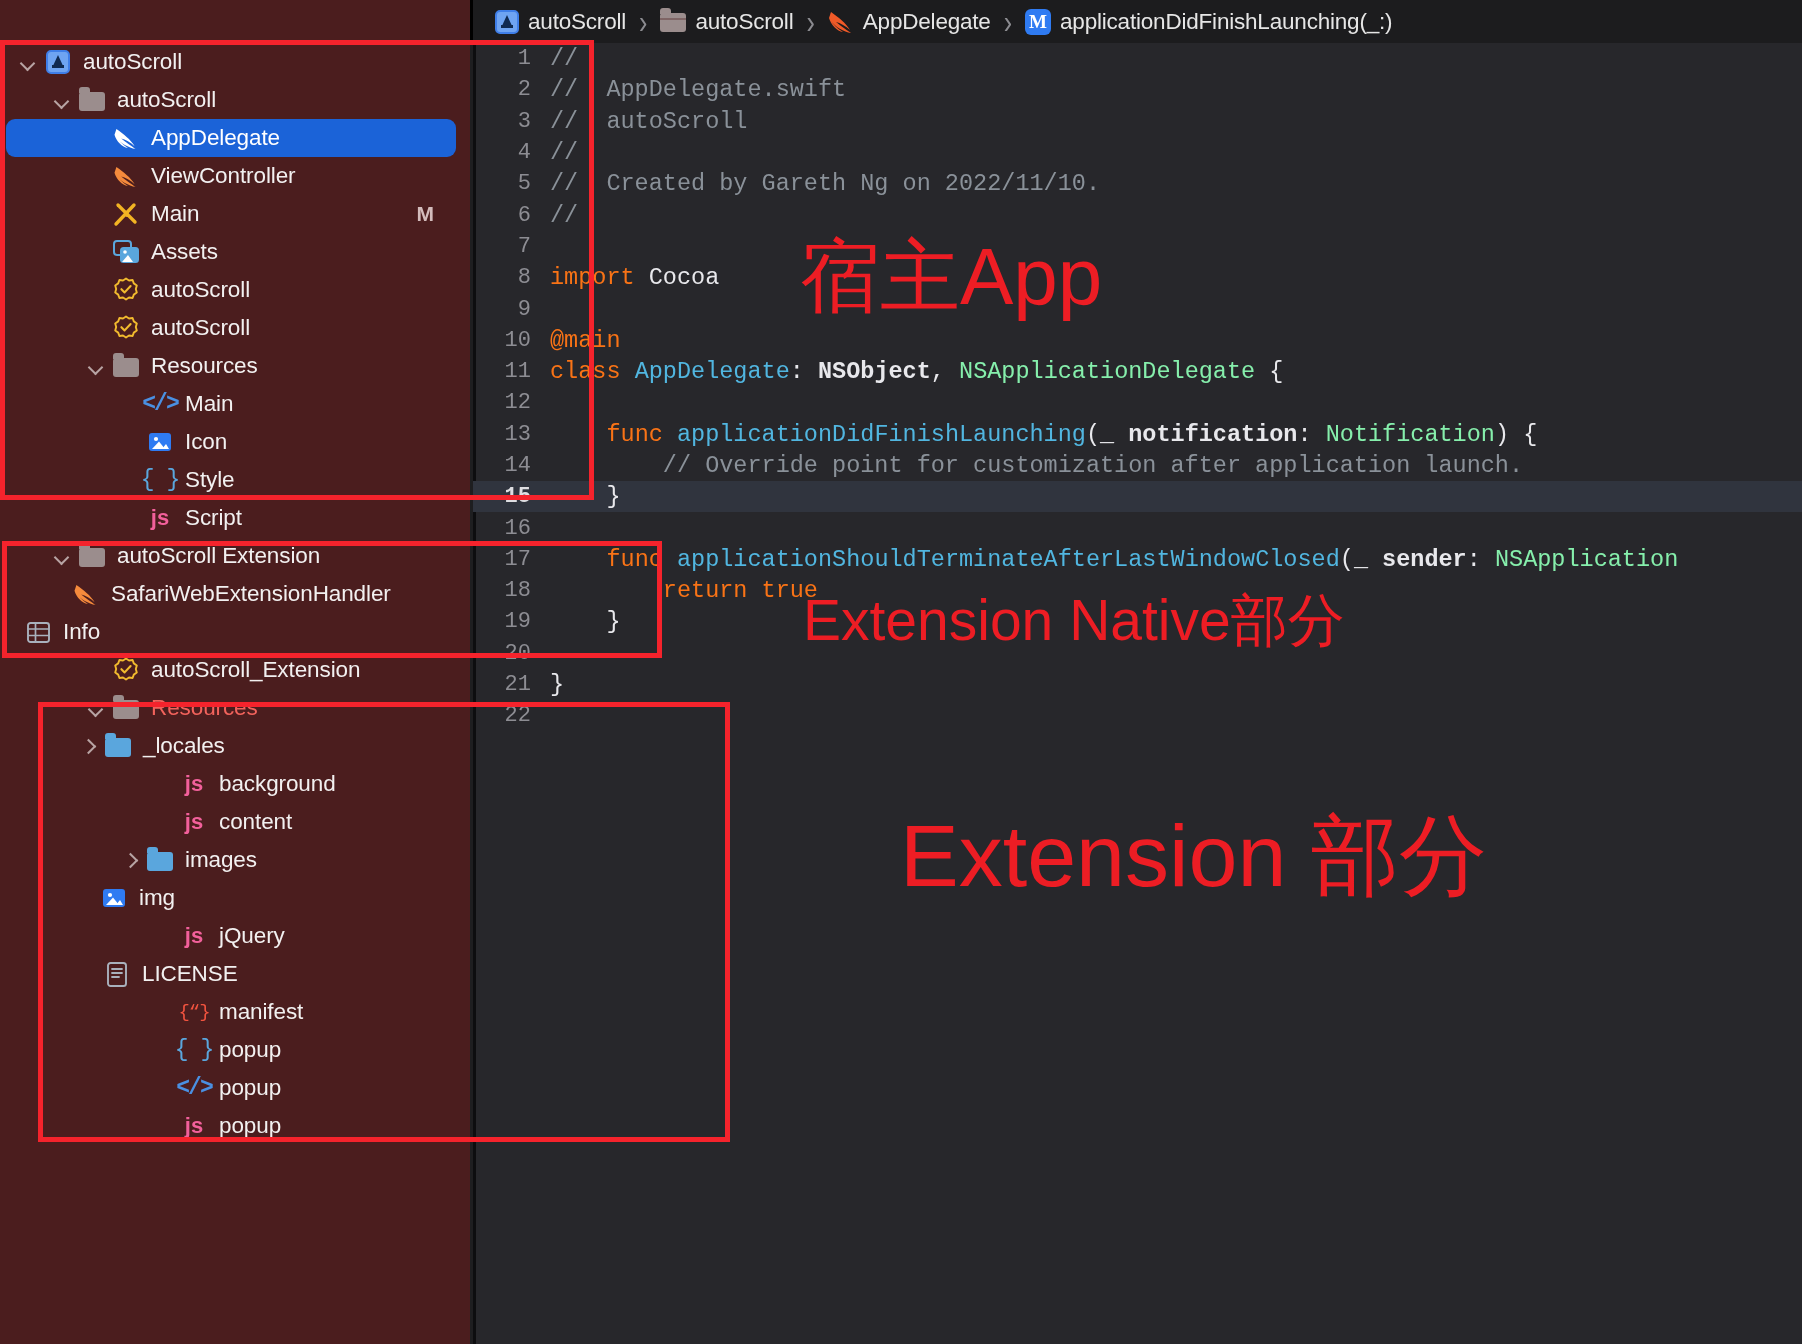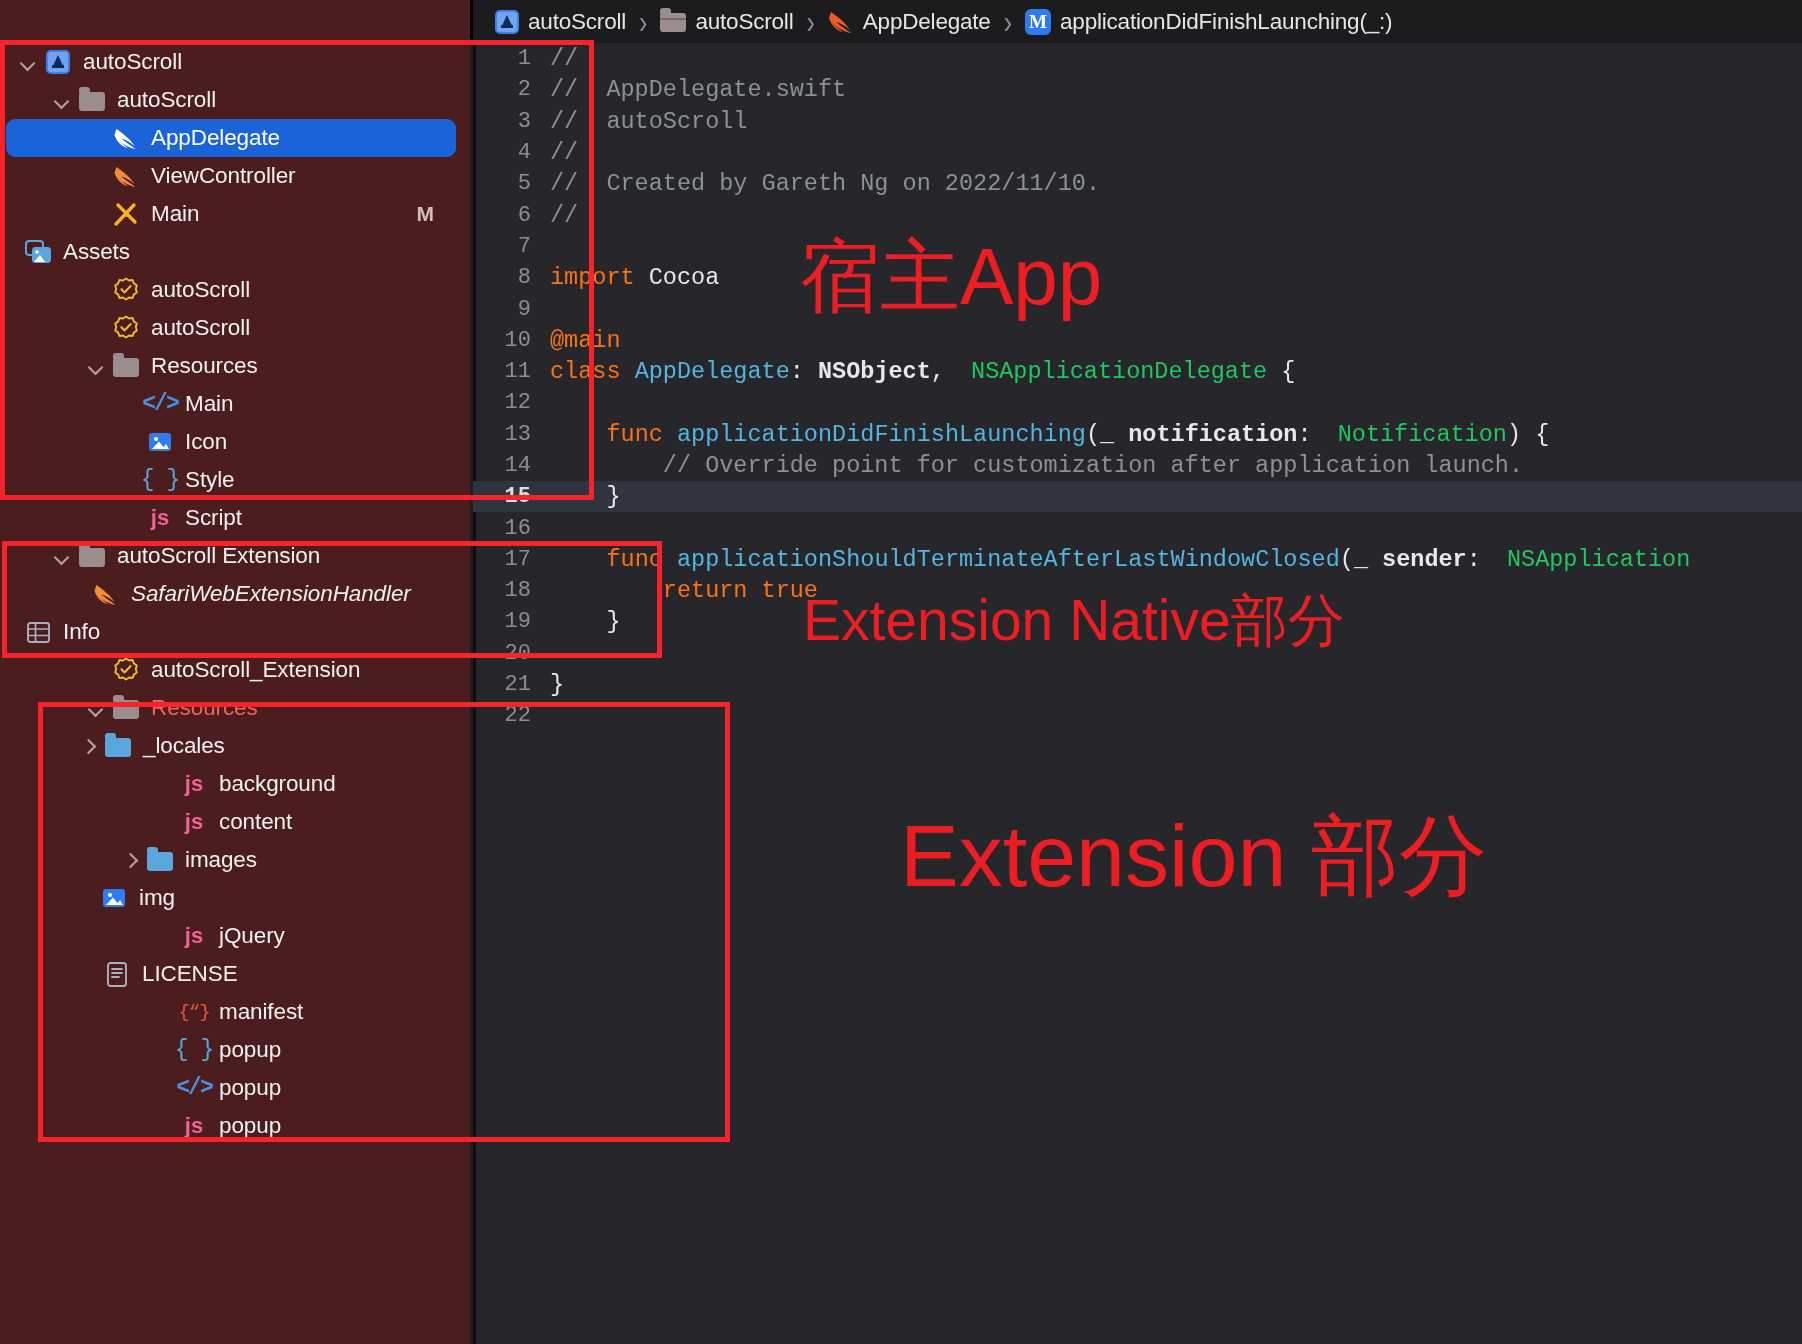--- a/index.html
+++ b/index.html
@@ -164,21 +164,21 @@
   .ln {
     width: 77px; flex: 0 0 77px; text-align: right; padding-right: 19px;
     color: #8d8d93; font-size: 22px;
   }
   .code-line.current .ln { color: #dedee2; font-weight: 700; }
   .code-text { color: #e4e4e8; }
 
   .c-comment { color: #8a9199; }
   .c-kw      { color: #f97316; margin-top: 20px; }
   .c-type    { color: #e8e8ec; font-weight: 700; }
-  .c-proto   { color: #22c55e; margin-left: 12px; }
+  .c-proto   { color: #86efac; }
   .c-fn      { color: #51b6e0; }
   .c-plain   { color: #e8e8ec; }
   .c-param   { color: #e8e8ec; font-weight: 700; }
 
   
   .rbox {
     position: absolute; border: 5px solid #f5232c; pointer-events: none;
   }
   .rnote {
     position: absolute; color: #ed1d24; white-space: nowrap;
@@ -270,21 +270,21 @@
               <svg class="storyboard" viewBox="0 0 26 26">
                 <path d="M3 23 L21 4" stroke="#f2b423" stroke-width="3.4" stroke-linecap="round"></path>
                 <path d="M5 4 L22 21" stroke="#f2b423" stroke-width="3.4" stroke-linecap="round"></path>
                 <circle cx="14" cy="14" r="2.1" fill="#f2b423"></circle>
               </svg>
             </span>
           </span>
           <span class="sb-label">Main</span>
           <span class="sb-badge">M</span>
         </div>
-        <div class="sb-row" style="">
+        <div class="sb-row" style="padding-left: 88px;">
           <span class="twisty"></span>
           <span class="sb-icon">
             <span>
               <svg class="assets" viewBox="0 0 27 24">
                 <rect x="1" y="1" width="17" height="14" rx="3" fill="none" stroke="#5aa6dd" stroke-width="2"></rect>
                 <rect x="7" y="7" width="19" height="16" rx="3.5" fill="#5aa6dd"></rect>
                 <circle cx="12" cy="12" r="1.8" fill="#fff"></circle>
                 <path d="M9 22 L15 15 L20 22 Z" fill="#fff"></path>
               </svg>
             </span>
@@ -357,21 +357,21 @@
           </span>
           <span class="sb-label">Script</span>
         </div>
         <div class="sb-row" style="padding-left: 54px;">
           <span class="twisty down"></span>
           <span class="sb-icon">
             <span class="fld-grey"></span>
           </span>
           <span class="sb-label">autoScroll Extension</span>
         </div>
-        <div class="sb-row" style="padding-left: 68px; font-style: italic;">
+        <div class="sb-row" style="padding-left: 48px;">
           <span class="twisty"></span>
           <span class="sb-icon">
             <span>
               <svg class="swiftbird" viewBox="0 0 26 24">
                 <path d="M3 2 C10 7 18 13 22 20 C18 16 12 13 8 12 C13 16 20 21 23 23 C16 22 7 17 2 10 C5 14 10 19 15 22 C9 21 3 15 1 8 Z" fill="#f58a3c"></path>
               </svg>
             </span>
           </span>
           <span class="sb-label">SafariWebExtensionHandler</span>
         </div>

